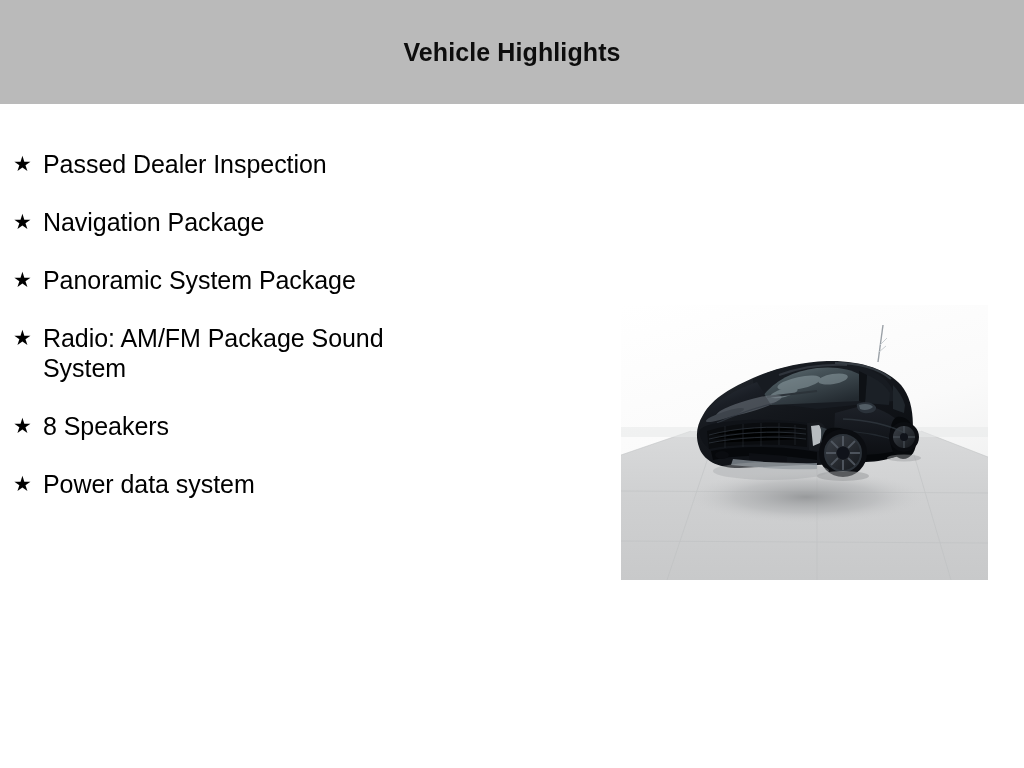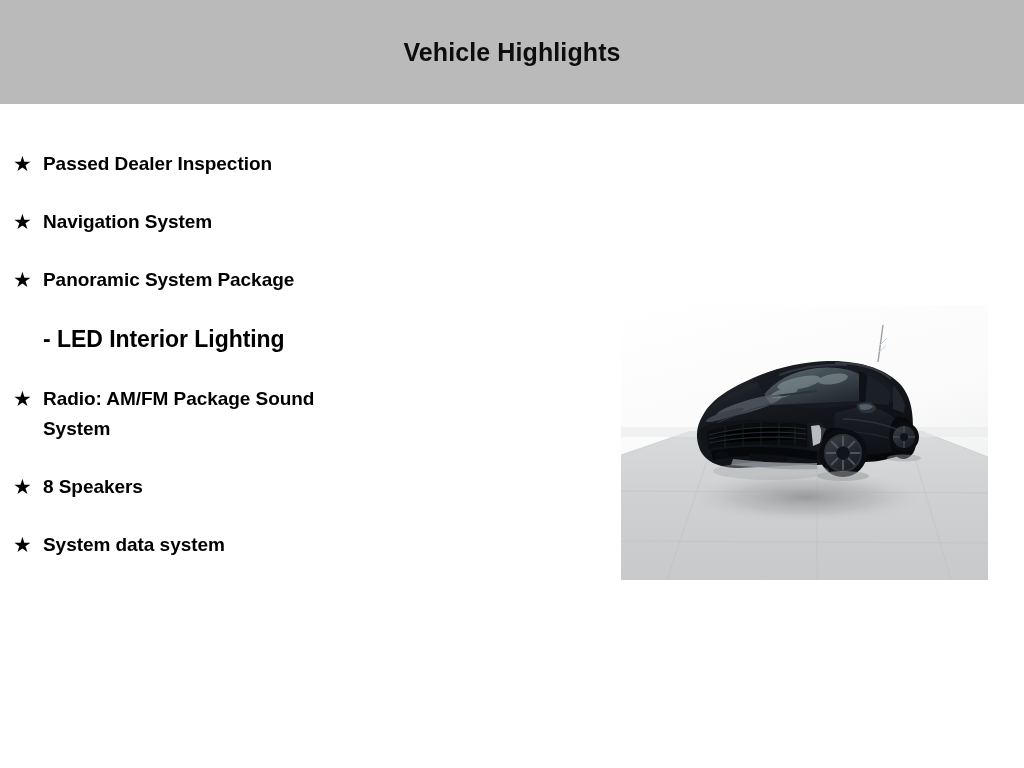--- a/index.html
+++ b/index.html
@@ -71,22 +71,22 @@
     width: 30px;
     margin-left: 13px;
     font-size: 21px;
     line-height: 29px;
     color: #000000;
     text-align: left;
     user-select: none;
   }
   .item-label {
     flex: 1 1 auto;
-    font-size: 19px;
-    font-weight: bold;
+    font-size: 25px;
+    font-weight: normal;
     color: #000000;
     line-height: 30px;
     letter-spacing: -0.05px;
     padding-right: 60px;
     white-space: pre-line;
   }
   .sub-spacer {
     flex: 0 0 auto;
     width: 43px;
   }
@@ -124,48 +124,44 @@
 
   <div id="highlights-list">
 
     <div class="list-item">
       <span class="bullet-star">★</span>
       <span class="item-label">Passed Dealer Inspection</span>
     </div>
 
     <div class="list-item">
       <span class="bullet-star">★</span>
-      <span class="item-label">Navigation System</span>
+      <span class="item-label">Navigation Package</span>
     </div>
 
     <div class="list-item">
       <span class="bullet-star">★</span>
       <span class="item-label">Panoramic System Package</span>
     </div>
 
-    <div class="list-item sub">
-      <span class="sub-spacer"></span>
-      <span class="sub-label">- LED Interior Lighting</span>
-    </div>
 
 
     <div class="list-item">
       <span class="bullet-star">★</span>
       <span class="item-label">Radio: AM/FM Package Sound
 System</span>
     </div>
 
     <div class="list-item">
       <span class="bullet-star">★</span>
       <span class="item-label">8 Speakers</span>
     </div>
 
     <div class="list-item">
       <span class="bullet-star">★</span>
-      <span class="item-label">System data system</span>
+      <span class="item-label">Power data system</span>
     </div>
 
   </div>
 
   <div id="vehicle-photo">
     <svg width="367" height="275" viewBox="0 0 367 275" xmlns="http://www.w3.org/2000/svg">
       <defs>
         <linearGradient id="bgGrad" x1="0" y1="0" x2="0.35" y2="1">
           <stop offset="0%" stop-color="#ffffff"></stop>
           <stop offset="55%" stop-color="#fafafa"></stop>

